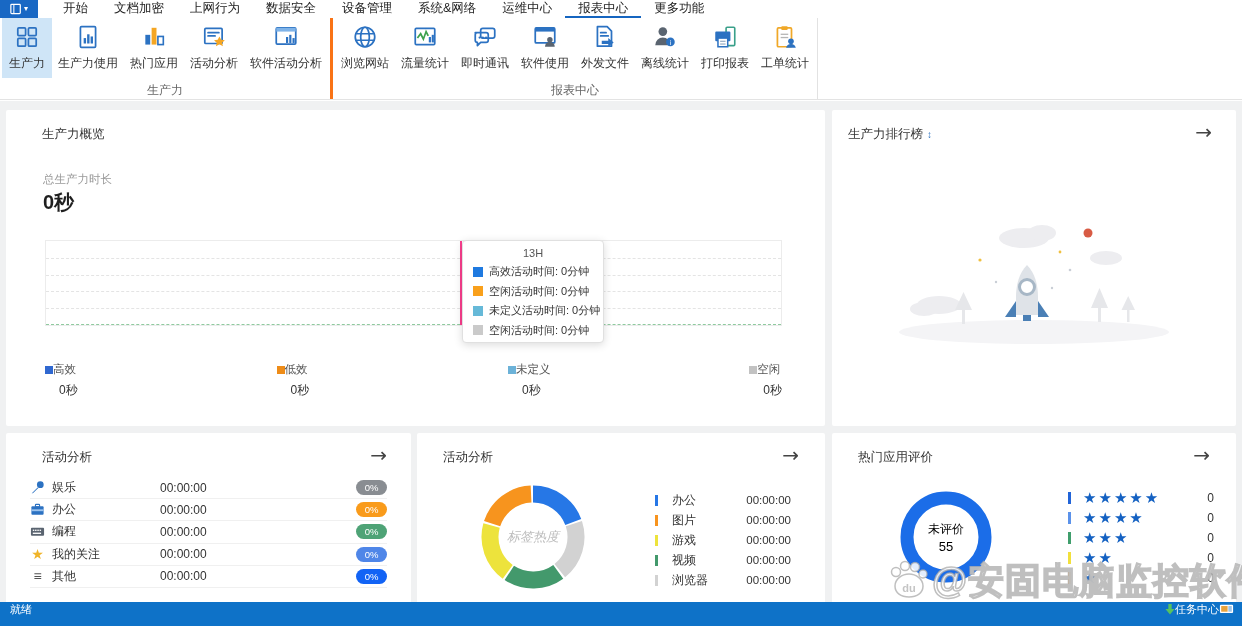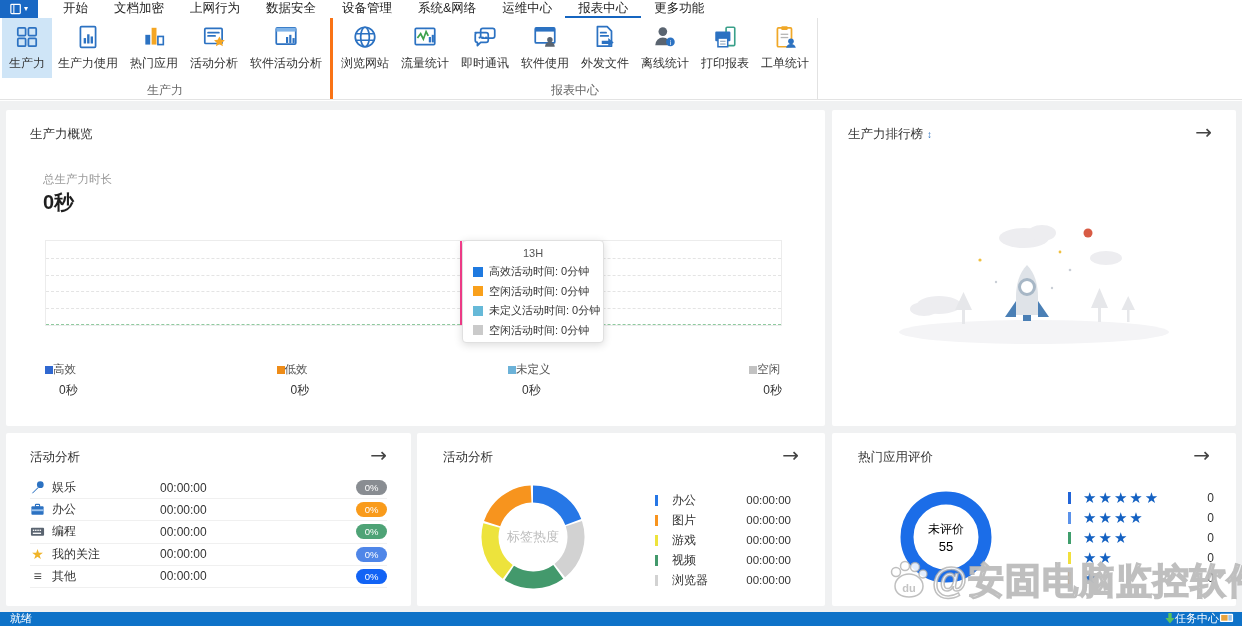--- a/index.html
+++ b/index.html
@@ -27,21 +27,21 @@
   .ribbon-item { display:flex; flex-direction:column; align-items:center; justify-content:flex-start;
     padding:4px 6px 2px; min-width:50px; cursor:pointer; height:60px; }
   .ribbon-item.selected { background:#cfe5f7; }
   .ribbon-item .ric { width:30px; height:30px; display:flex; align-items:center; justify-content:center; }
   .ribbon-item .rlabel { font-size:12px; color:#333; margin-top:3px; white-space:nowrap; }
   .ribbon-grouplabel { text-align:center; font-size:12px; color:#666; padding-top:3px; }
 
   
   .content { position:absolute; top:101px; left:0; right:0; height:511px; background:#f0f1f2; }
   .panel { position:absolute; background:#fff; border-radius:2px; }
-  .panel-title { position:absolute; left:24px; top:16px; font-size:12.5px; color:#333; }
+  .panel-title { position:absolute; left:36px; top:16px; font-size:12.5px; color:#333; }
   .panel-arrow { position:absolute; right:24px; top:10px; font-size:20px; color:#444; cursor:pointer;
     font-family:"DejaVu Sans",sans-serif; }
 
   
   .p-overview { left:6px; top:9px; width:819px; height:316px; }
   .ov-total-label { position:absolute; left:37px; top:62px; font-size:11.5px; color:#9a9a9a; }
   .ov-total-value { position:absolute; left:37px; top:79px; font-size:20px; font-weight:bold; color:#1f1f1f; }
   .ov-plot { position:absolute; left:39px; top:130px; width:737px; height:86px;
     border:1px solid #ececec; background:#fff; }
   .grid-line { position:absolute; left:0; right:0; border-top:1px dashed #e4e4e4; }
@@ -74,21 +74,21 @@
   .act-ic { width:15px; height:15px; display:inline-flex; align-items:center; justify-content:center; }
   .act-ic .glyph { font-size:14px; line-height:1; }
   .act-time { font-size:12px; color:#333; }
   .act-badge { width:31px; height:15px; border-radius:8px; color:#fff; font-size:9.5px;
     display:flex; align-items:center; justify-content:center; }
 
   
   .p-tags { left:417px; top:332px; width:408px; height:173px; }
   .tags-donut { position:absolute; left:64px; top:52px; width:104px; height:104px; }
   .tags-center { position:absolute; left:64px; top:52px; width:104px; height:104px; display:flex;
-    align-items:center; justify-content:center; font-size:13px; color:#bcbcbc; }
+    align-items:center; justify-content:center; font-size:13px; color:#bcbcbc;font-style:italic; }
   .tags-legend { position:absolute; left:238px; top:57px; width:136px; }
   .tag-row { display:flex; align-items:center; height:20px; }
   .tag-tick { width:3px; height:11px; flex:0 0 3px; }
   .tag-name { font-size:12px; color:#333; margin-left:14px; }
   .tag-time { font-size:11.5px; color:#333; margin-left:auto; }
 
   
   .p-ratings { left:832px; top:332px; width:404px; height:173px; }
   .rate-donut { position:absolute; left:68px; top:58px; width:92px; height:92px; }
   .rate-center { position:absolute; left:68px; top:58px; width:92px; height:92px; display:flex;
@@ -96,22 +96,22 @@
   .rate-center .l1 { font-size:12px; }
   .rate-center .l2 { font-size:13px; margin-top:1px; }
   .rate-rows { position:absolute; left:236px; right:22px; top:55px; }
   .rate-row { display:flex; align-items:center; height:20px; }
   .rate-tick { width:3px; height:12px; flex:0 0 3px; }
   .rate-stars { font-size:15px; letter-spacing:2px; margin-left:12px;
     font-family:"DejaVu Sans",sans-serif; line-height:1; }
   .rate-count { margin-left:auto; font-size:12px; color:#333; }
 
   
-  .statusbar { position:absolute; left:0; bottom:0; height:14px; width:100%; background:#0e72c8;
-    color:#fff; display:flex; align-items:flex-end; font-size:11px; }
+  .statusbar { position:absolute; left:0; bottom:0; height:24px; width:100%; background:#0e72c8;
+    color:#fff; display:flex; align-items:flex-start; font-size:11px; }
   .status-left { margin-left:10px; }
   .status-right { margin-left:auto; display:flex; align-items:center; margin-right:8px; cursor:pointer; }
 
   
   .watermark { position:absolute; left:888px; top:558px; z-index:40; pointer-events:none;
     display:flex; align-items:flex-end; }
   .wm-text { font-size:36px; font-weight:bold; letter-spacing:1px; color:rgba(255,255,255,0.88);
     -webkit-text-stroke:1.5px rgba(170,170,170,0.75); line-height:1.2; white-space:nowrap; }
 
   .ic-stroke { stroke:#2c72c2; fill:none; stroke-width:1.6; stroke-linejoin:round; stroke-linecap:round; }

